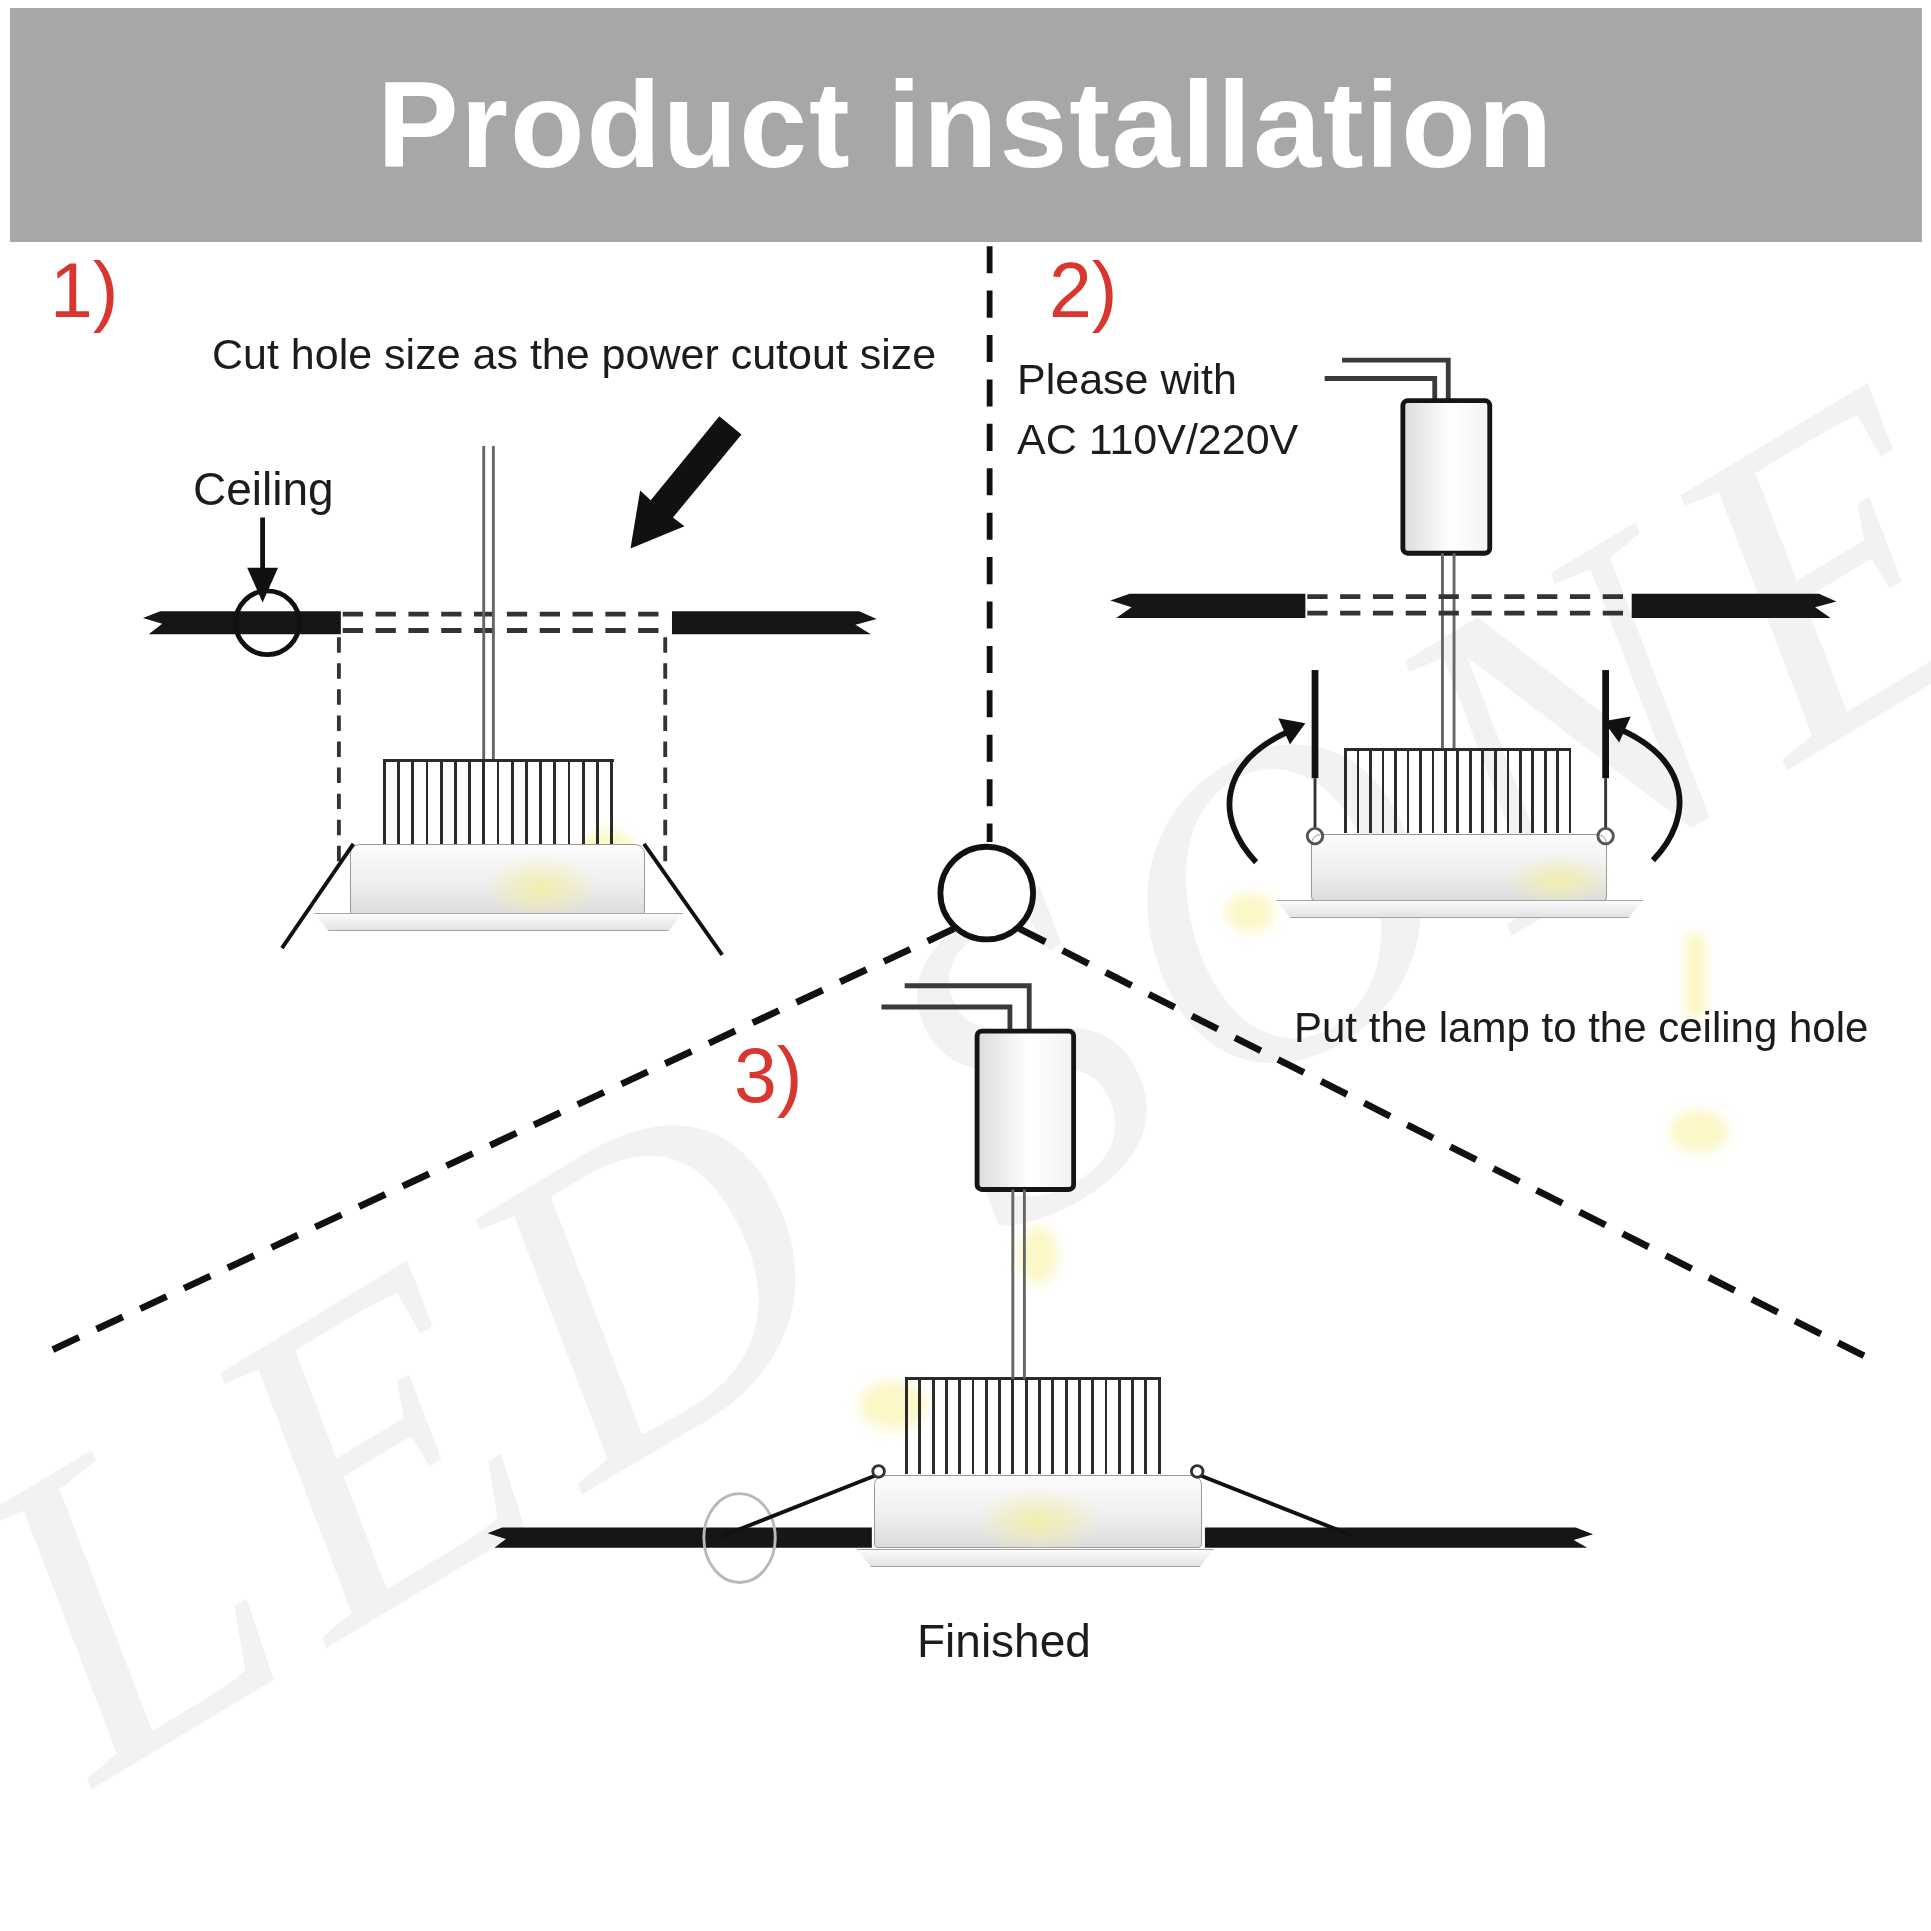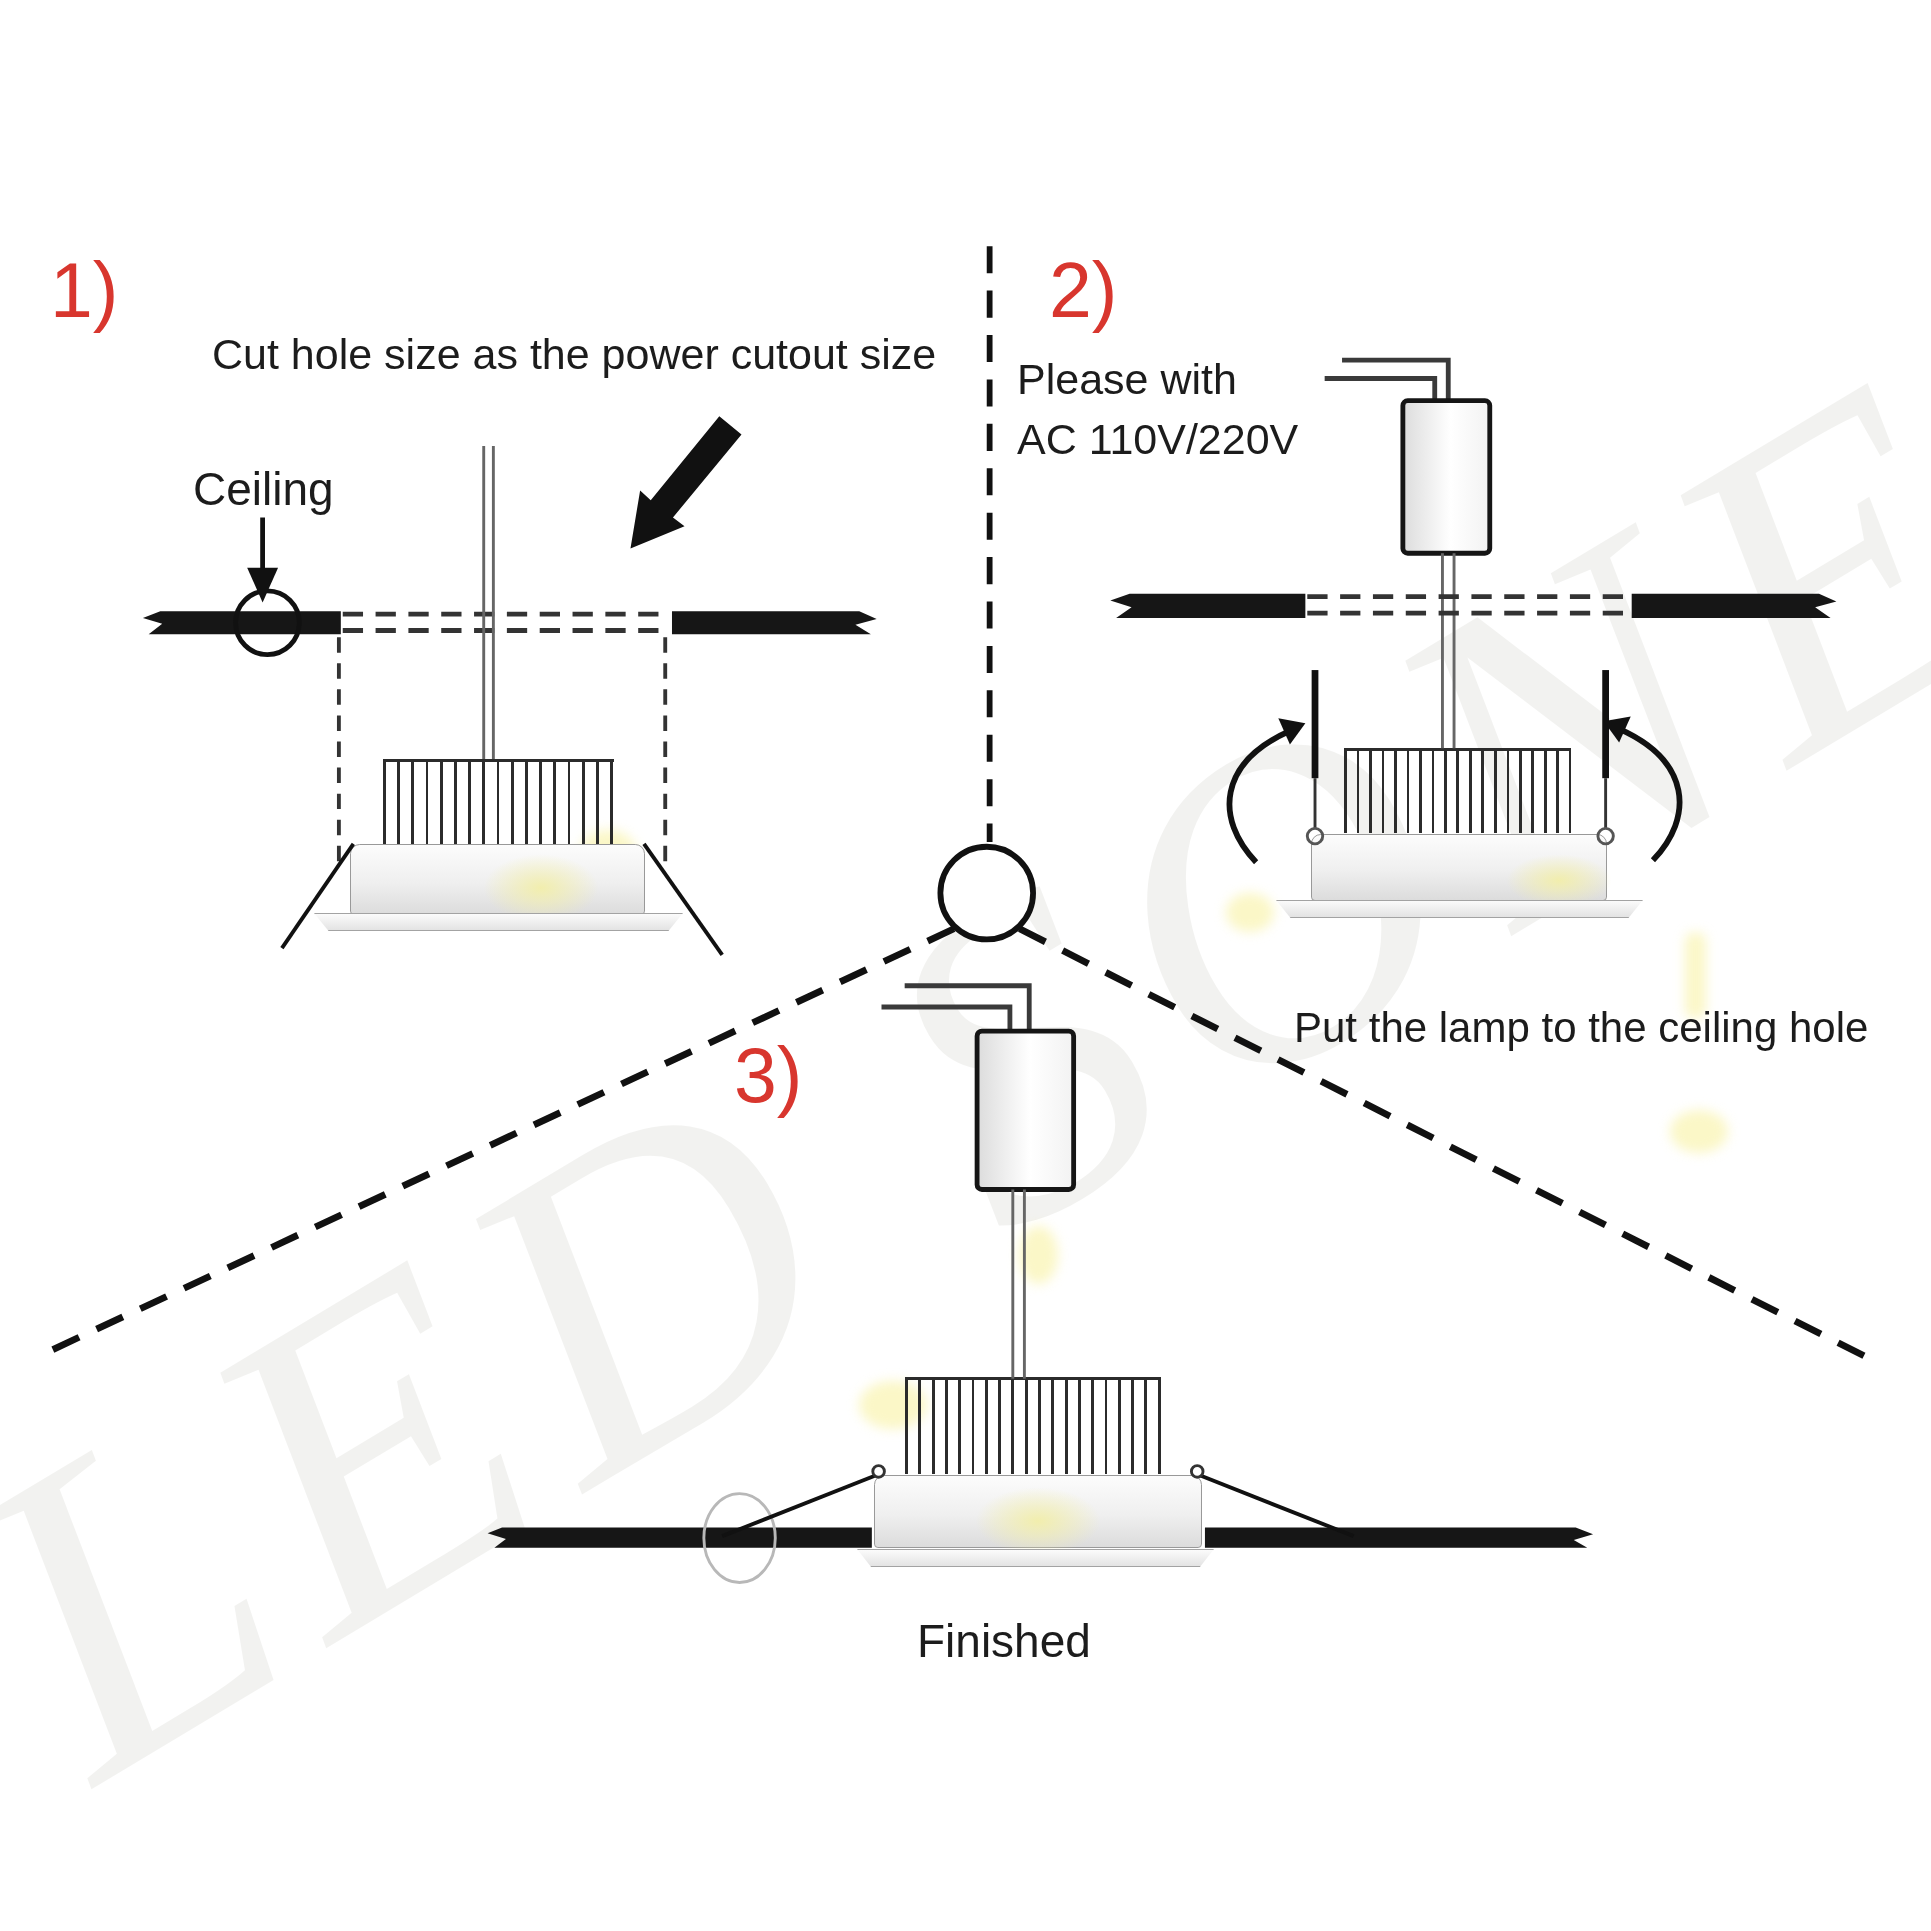--- a/index.html
+++ b/index.html
@@ -41,20 +41,23 @@
 <div id="page">
 
   <div id="watermark">LED SONE</div>
   <div class="yellow-blob" style="left:579px;top:830px;width:58px;height:48px;"></div>
   <div class="yellow-blob" style="left:1670px;top:1110px;width:58px;height:43px;"></div>
   <div class="yellow-blob" style="left:1685px;top:932px;width:21px;height:87px;border-radius:9.7px;"></div>
   <div class="yellow-blob" style="left:859px;top:1381px;width:68px;height:48px;"></div>
   <div class="yellow-blob" style="left:1226px;top:893px;width:48px;height:39px;"></div>
   <div class="yellow-blob" style="left:1019px;top:1226px;width:39px;height:58px;"></div>
 
+  <div id="header">
+    <div class="title">Product installation</div>
+  </div>
 
   <div class="fins fins1" style="left:383px;top:759px;width:231px;height:85px;"></div>
   <div class="body-shell" style="left:350px;top:844px;width:295px;height:71px;"></div>
   <div class="glow" style="left:483px;top:854px;width:116px;height:68px;"></div>
   <div class="flange" style="left:314px;top:913px;width:369px;height:18.3px;"></div>
 
   <div class="fins fins2" style="left:1344px;top:748px;width:227px;height:85px;"></div>
   <div class="body-shell" style="left:1311px;top:834px;width:296px;height:67px;"></div>
   <div class="glow" style="left:1506px;top:854px;width:106px;height:53px;"></div>
   <div class="flange" style="left:1276px;top:900px;width:367px;height:18.3px;"></div>

